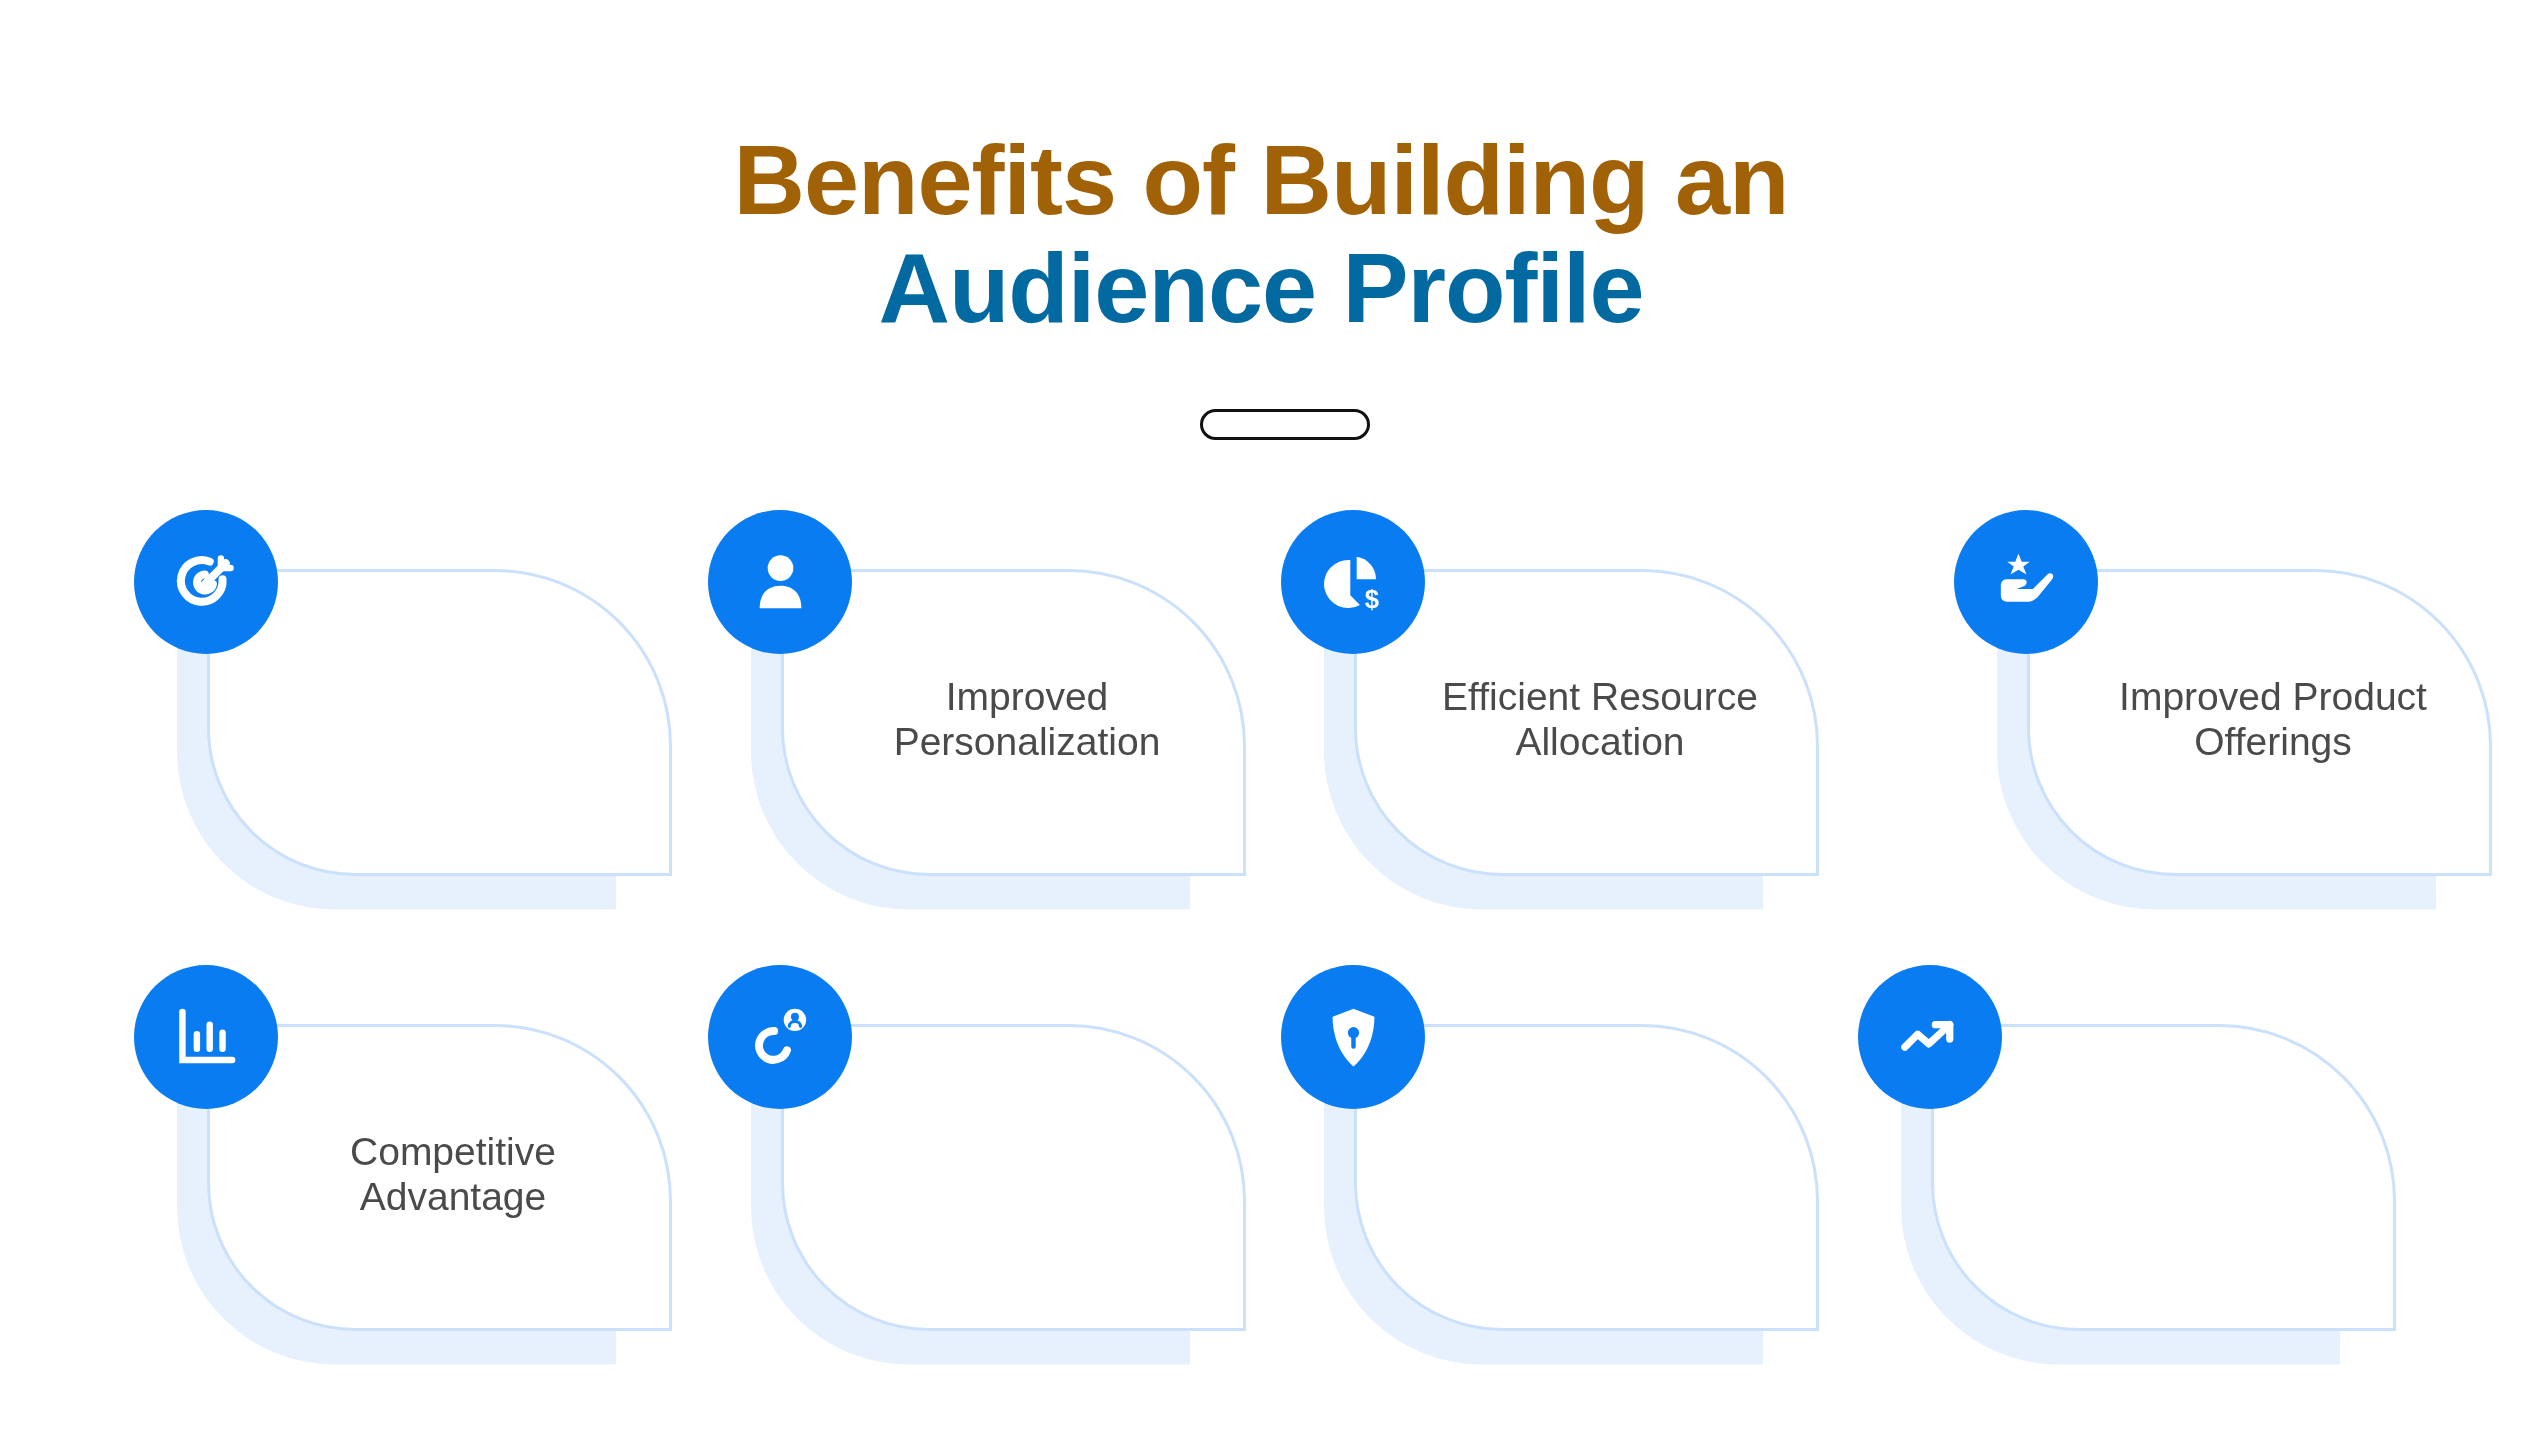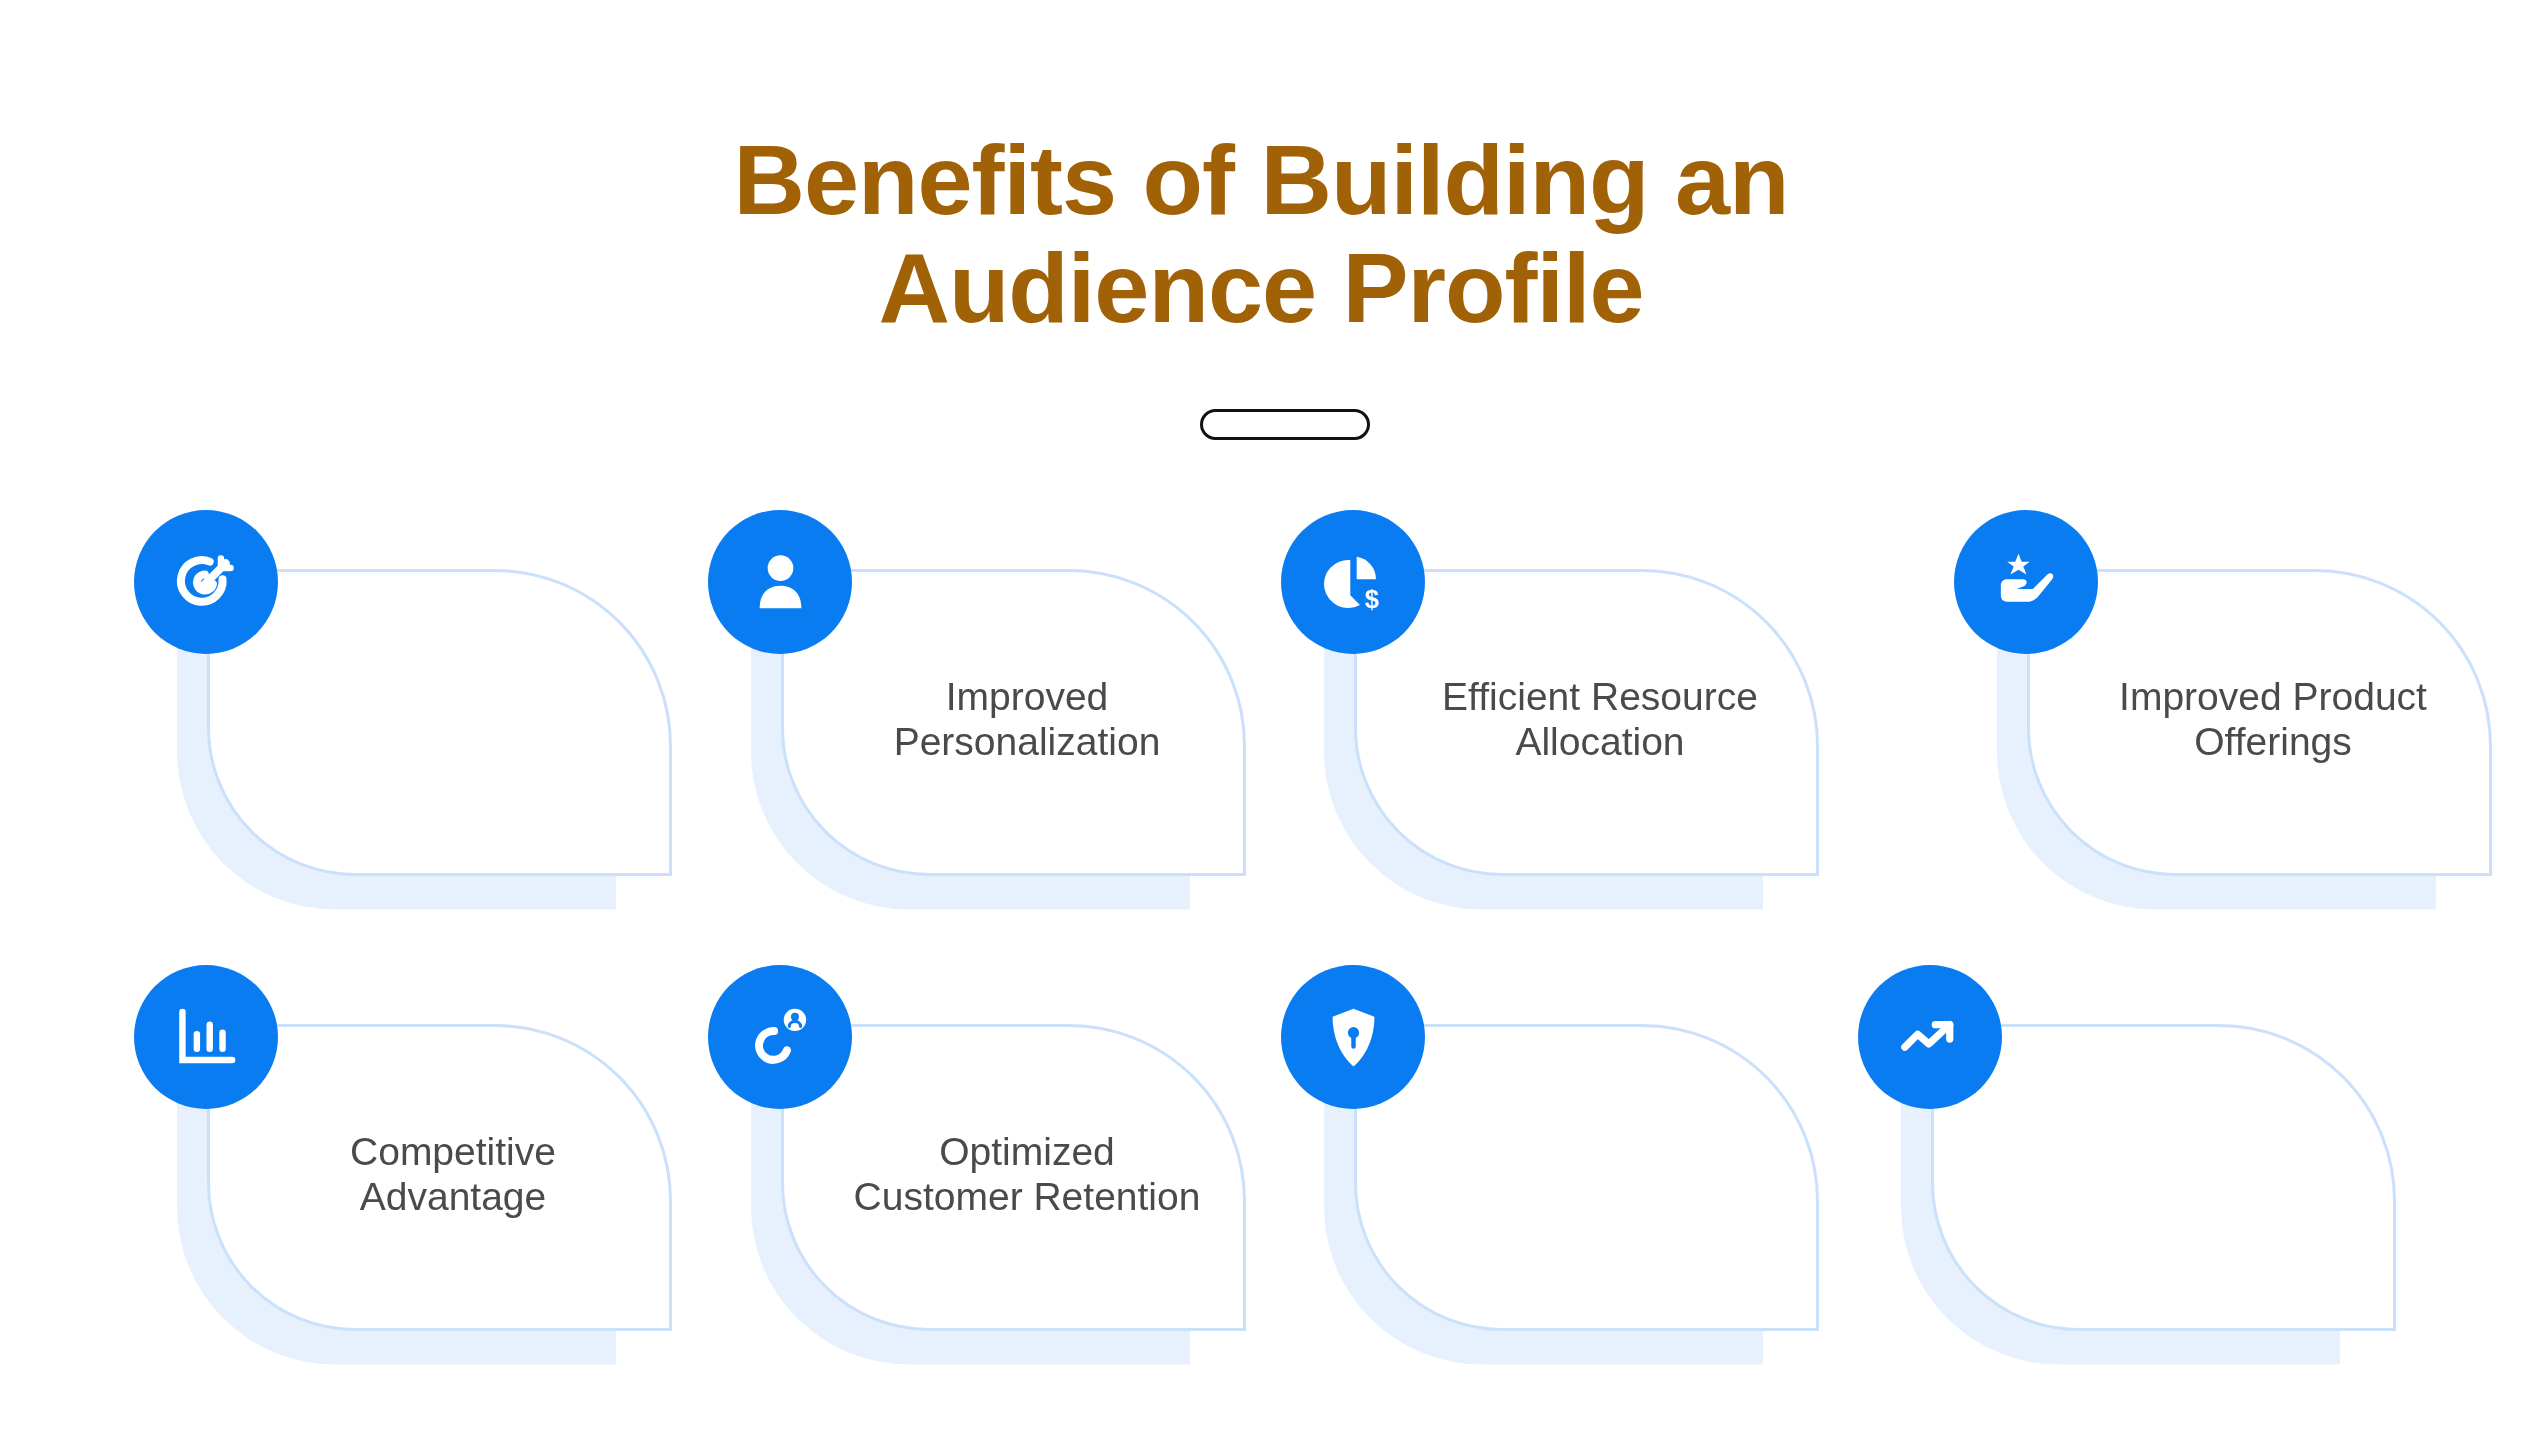--- a/index.html
+++ b/index.html
@@ -18,21 +18,21 @@
       display:flex; align-items:center; justify-content:center; }
   .card .icon-circle svg { width:77px; height:77px; }
   .card .label { position:absolute; left:69px; width:414px; top:0; height:296px;
       display:flex; align-items:center; justify-content:center; text-align:center;
       font-size:39px; line-height:45px; color:#4a4a4a; white-space:pre-line; }
 </style>
 </head>
 <body>
 
 <h1 class="title title-1">Benefits of Building an</h1>
-<h1 class="title title-2" style="color:#a16207">Audience Profile</h1>
+<h1 class="title title-2" style="color:#0369a1">Audience Profile</h1>
 <div class="divider-pill"></div>
 
 <div class="card" style="left:177px; top:571px;">
   <div class="shadow"></div>
   <div class="panel"></div>
   <div class="icon-circle" style="left:-43px; background:#0a7cf2;">
     <svg viewBox="0 0 48 48" fill="none" stroke="#fff" stroke-width="5" stroke-linecap="round">
       <path d="M34 22 A13 13 0 1 1 26 11"></path>
       <path d="M28 25 A5 5 0 1 1 23 19"></path>
       <path d="M23 25 L36 12"></path>
@@ -100,22 +100,20 @@
   <div class="shadow"></div>
   <div class="panel"></div>
   <div class="icon-circle" style="background:#0a7cf2;">
     <svg viewBox="0 0 48 48" fill="none" stroke="#fff" stroke-width="5" stroke-linecap="round">
       <path d="M20 20 A9 9 0 0 0 14 36 A9 9 0 0 0 28 32"></path>
       <circle cx="33" cy="13" r="7" fill="#fff" stroke="none"></circle>
       <circle cx="33" cy="11" r="2.5" fill="#0a7cf2" stroke="none"></circle>
       <path d="M29.5 17 A3.5 3 0 0 1 36.5 17" stroke="#0a7cf2" stroke-width="2"></path>
     </svg>
   </div>
-  <div class="label">Optimized
-Customer Retention</div>
 </div>
 
 <div class="card" style="left:1324px; top:1026px;">
   <div class="shadow"></div>
   <div class="panel"></div>
   <div class="icon-circle" style="background:#0a7cf2;">
     <svg viewBox="0 0 48 48">
       <path d="M24 6 L37 11 C37 11 38 30 24 42 C10 30 11 11 11 11 Z" fill="#fff"></path>
       <circle cx="24" cy="21" r="3.5" fill="#0a7cf2"></circle>
       <rect x="22.6" y="22" width="2.8" height="9" rx="1.4" fill="#0a7cf2"></rect>

